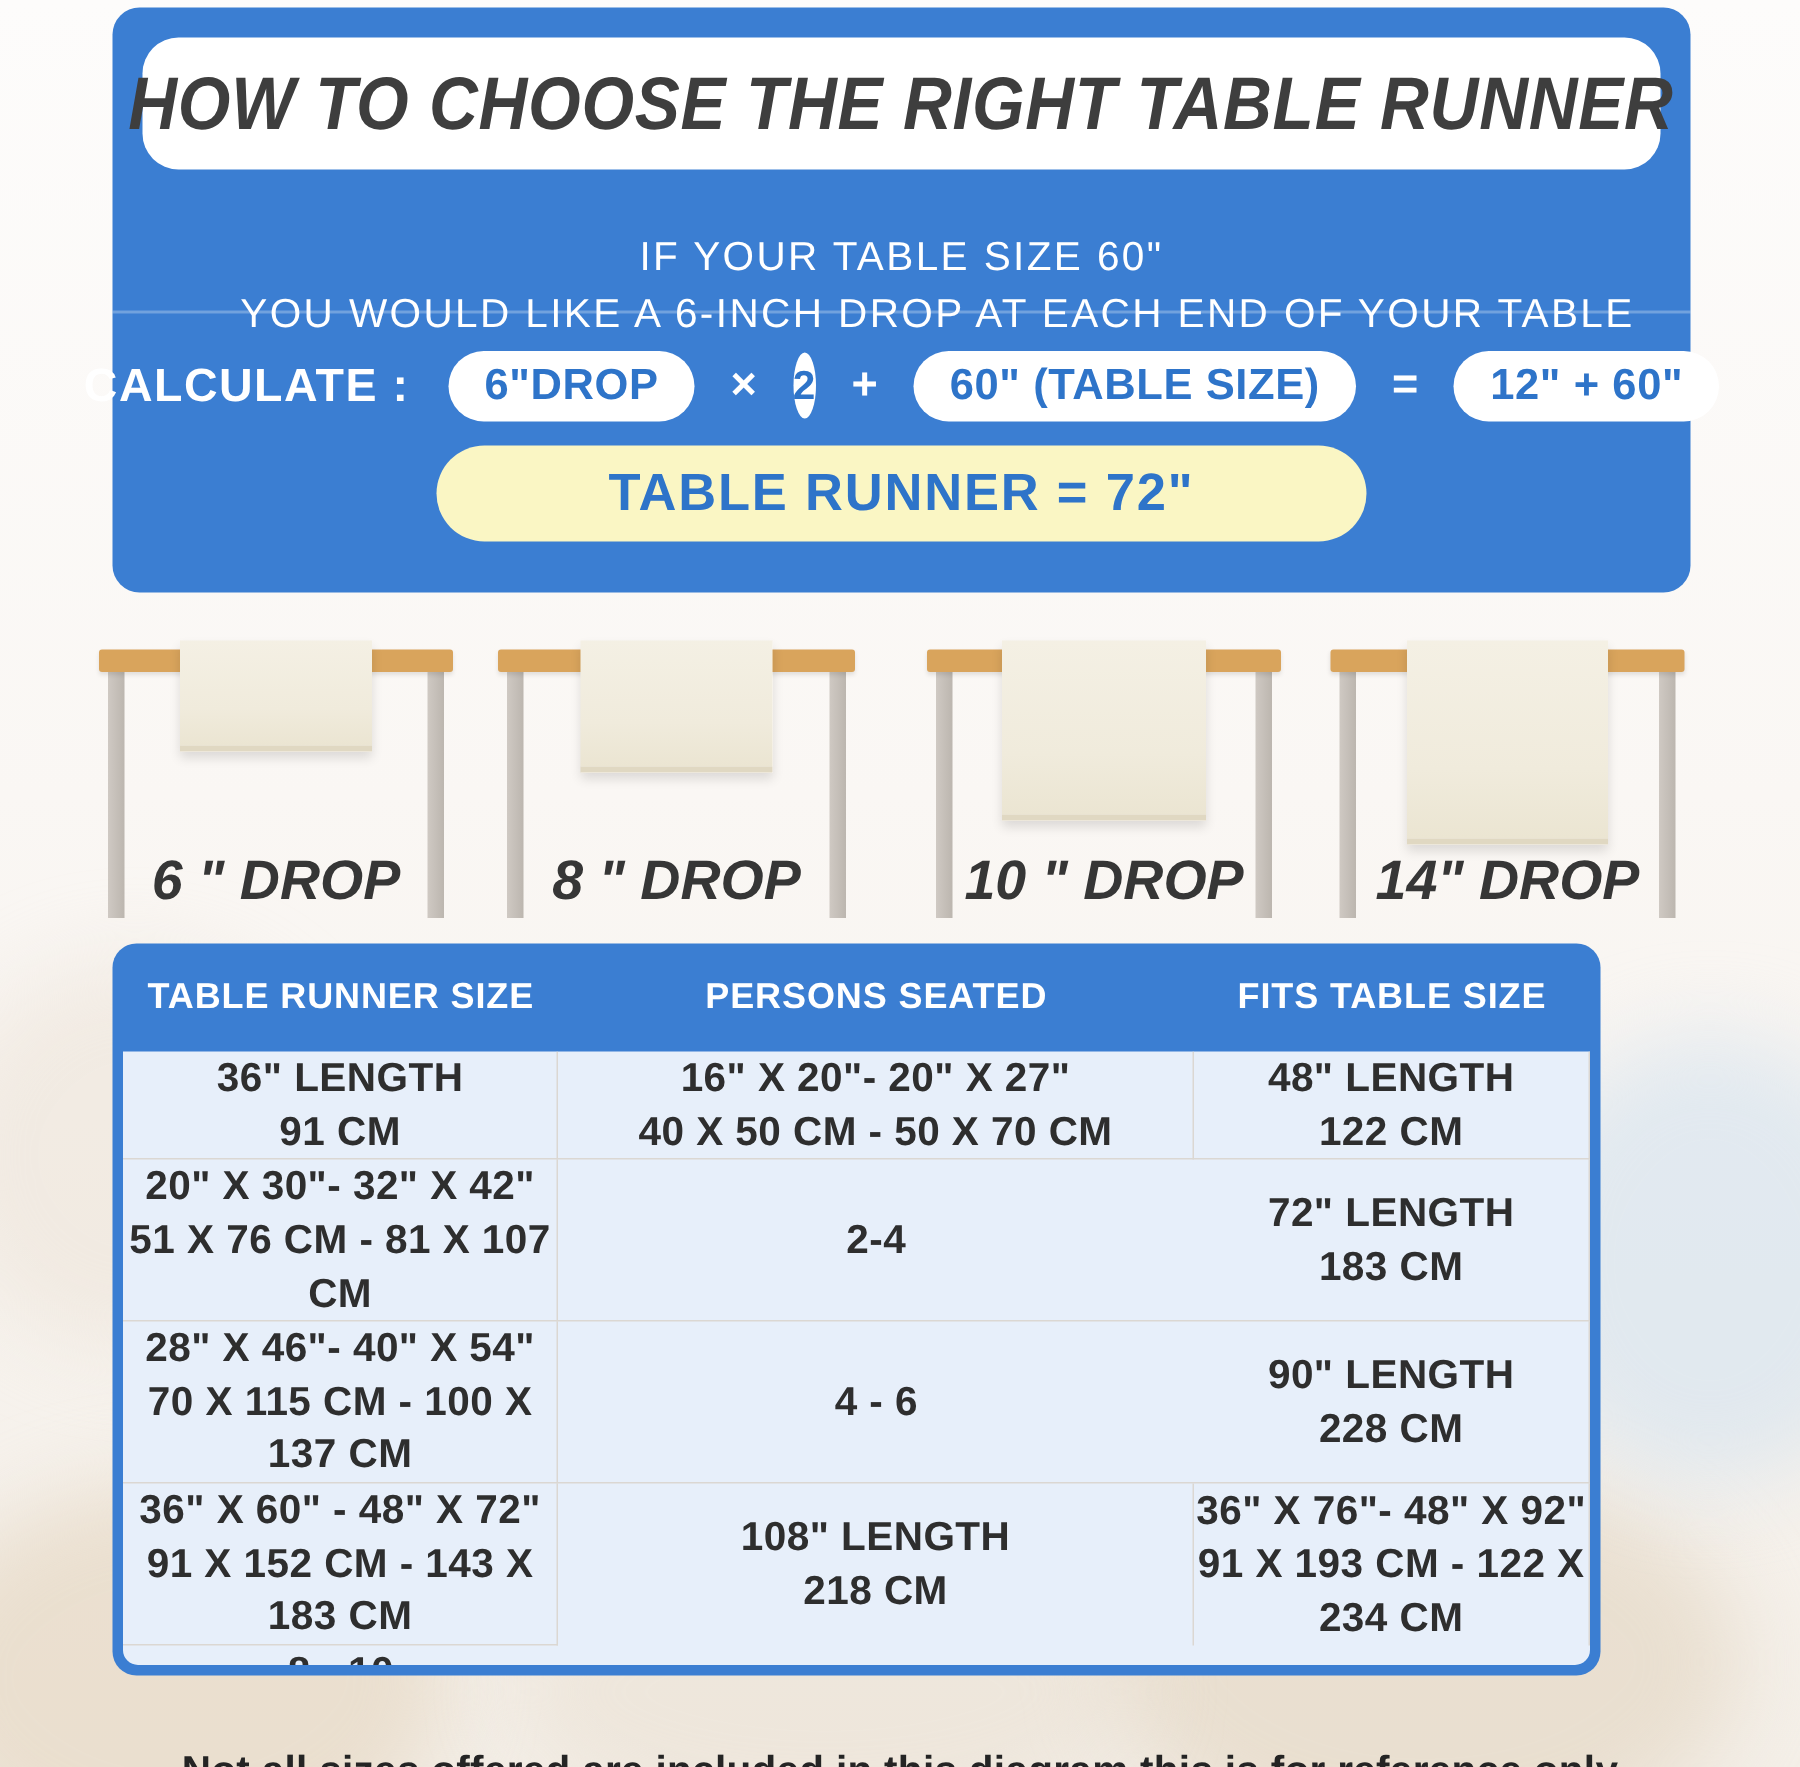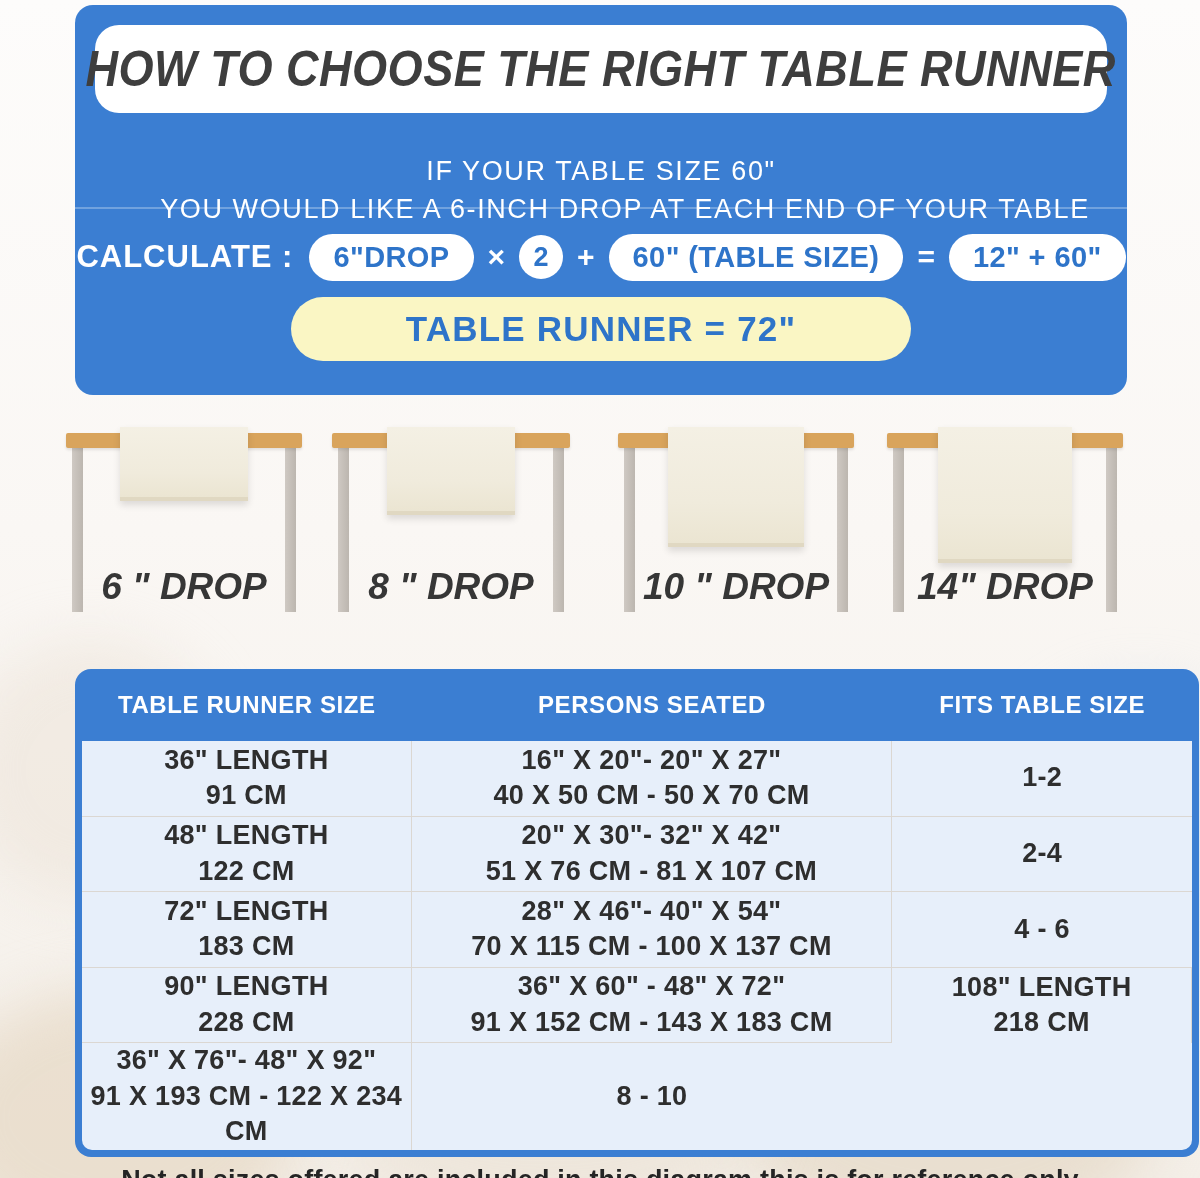--- a/index.html
+++ b/index.html
@@ -23,21 +23,21 @@
     border-radius:24px;display:flex;align-items:center;justify-content:center;}
   .main-title{font-size:46px;font-weight:bold;font-style:italic;color:#3e3e3e;
     letter-spacing:0.5px;white-space:nowrap;transform:scale(0.98,1.08);}
   .intro-line{position:absolute;left:0;width:100%;text-align:center;color:#ffffff;
     font-size:27px;letter-spacing:1.6px;white-space:nowrap;}
   .intro-1{top:124px;}
   .intro-2{top:162px;margin-left:24px;}
   .panel-divider{position:absolute;top:202px;left:0;right:0;height:2px;
     background:rgba(255,255,255,0.28);}
   .formula-row{position:absolute;top:227px;left:0;right:0;height:50px;
-    display:flex;align-items:center;justify-content:center;gap:14px;}
+    display:flex;align-items:center;justify-content:center;gap:24px;}
   .calc-label{color:#ffffff;font-weight:bold;font-size:31px;letter-spacing:1px;margin-right:2px;white-space:nowrap;}
   .pill{background:#ffffff;color:#2e74c9;border-radius:28px;padding:7px 24px;
     font-size:29px;font-weight:bold;letter-spacing:0.4px;white-space:nowrap;}
   .op{color:#ffffff;font-weight:bold;font-size:30px;}
   .mult-circle{background:#ffffff;color:#2e74c9;border-radius:50%;width:44px;height:44px;
     display:flex;align-items:center;justify-content:center;font-size:27px;font-weight:bold;}
   .final-pill{position:absolute;top:292px;left:50%;transform:translateX(-50%);
     width:620px;height:64px;background:#faf6c4;border-radius:34px;
     display:flex;align-items:center;justify-content:center;
     color:#2e74c9;font-size:35px;font-weight:bold;letter-spacing:1.2px;white-space:nowrap;}
@@ -58,21 +58,21 @@
     background:linear-gradient(180deg,#f4f0e4 0%,#f0ebdc 65%,#ebe5d2 100%);
     border-bottom:4px solid #e0d8c2;box-shadow:0 4px 7px rgba(0,0,0,0.12);}
   .r1{width:128px;height:70px;}
   .r2{width:128px;height:84px;}
   .r3{width:136px;height:116px;}
   .r4{width:134px;height:132px;}
   .drop-label{position:absolute;top:142px;left:0;right:0;text-align:center;
     font-size:37px;font-weight:bold;font-style:italic;color:#363636;white-space:nowrap;}
 
   
-  .bottom-panel{position:absolute;left:75px;top:669px;width:1124px;height:488px;
+  .bottom-panel{position:absolute;left:75px;top:629px;width:992px;height:488px;
     background:#3b7ed2;border-radius:16px;}
   .chart-header{position:absolute;top:0;left:7px;right:7px;height:72px;
     display:grid;grid-template-columns:29.7% 43.3% 27%;align-items:center;
     color:#ffffff;font-weight:bold;font-size:24px;letter-spacing:0.6px;text-align:center;}
   .chart-body{position:absolute;top:72px;left:7px;right:7px;bottom:7px;
     background:rgba(255,255,255,0.88);border-radius:0 0 10px 10px;
     display:grid;grid-template-columns:29.7% 43.3% 27%;grid-auto-rows:1fr;overflow:hidden;}
   .cell{display:flex;flex-direction:column;align-items:center;justify-content:center;
     text-align:center;color:#2e2e2e;font-weight:bold;font-size:27px;line-height:1.32;
     letter-spacing:0.3px;}
@@ -153,21 +153,20 @@
     <div class="chart-body">
 
       <div class="cell bR bB">
         <div>36" LENGTH</div>
         <div>91 CM</div>
       </div>
       <div class="cell bR bB">
         <div>16" X 20"- 20" X 27"</div>
         <div>40 X 50 CM - 50 X 70 CM</div>
       </div>
-      <div class="cell bB">1-2</div>
 
       <div class="cell bR bB">
         <div>48" LENGTH</div>
         <div>122 CM</div>
       </div>
       <div class="cell bR bB">
         <div>20" X 30"- 32" X 42"</div>
         <div>51 X 76 CM - 81 X 107 CM</div>
       </div>
       <div class="cell bB">2-4</div>

